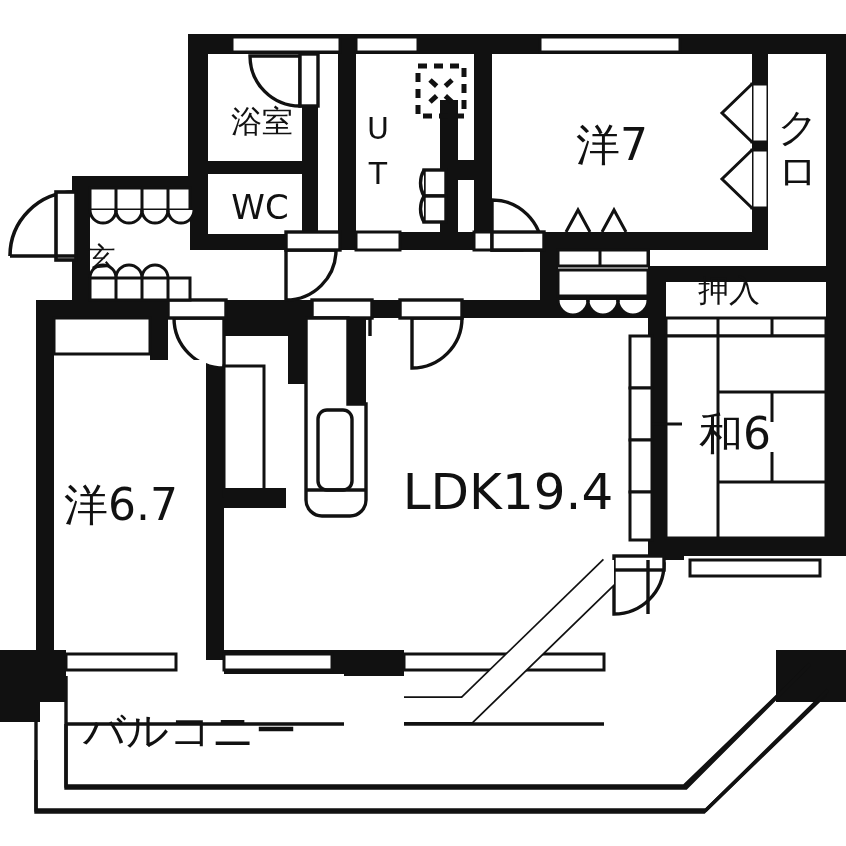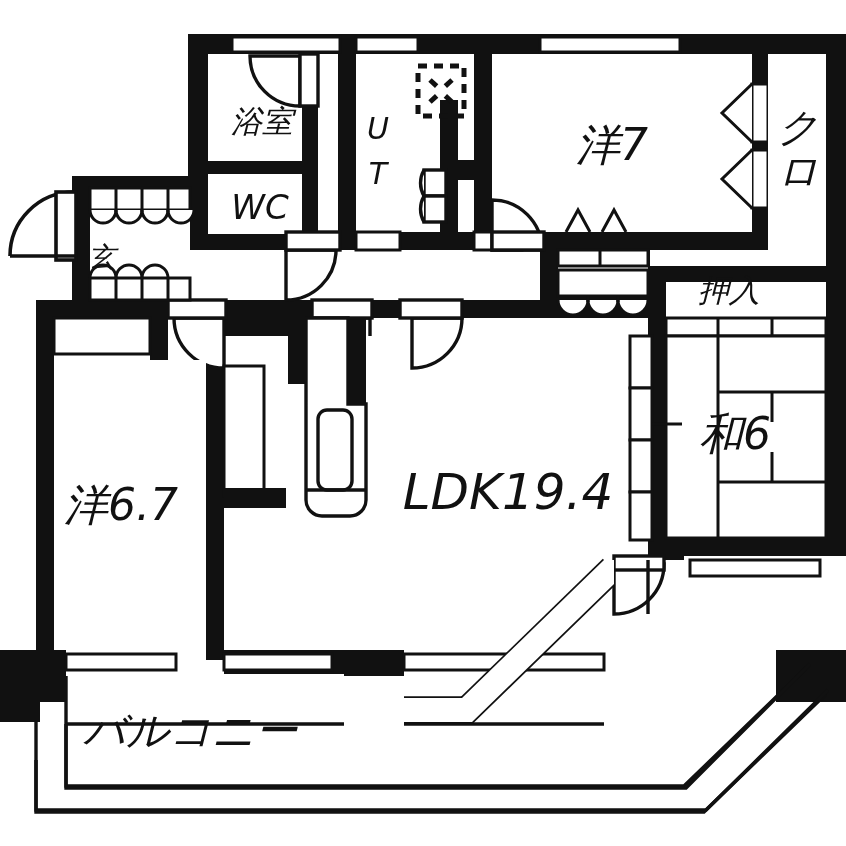--- a/index.html
+++ b/index.html
@@ -3,21 +3,20 @@
 <meta charset="utf-8">
 <title>Floor Plan</title>
 <style>
   html,body{margin:0;padding:0;background:#ffffff;}
   body{font-family:"Liberation Sans","DejaVu Sans",sans-serif;}
   #stage{
     position:relative;
     width:846px;height:846px;
     background:#ffffff;
     overflow:hidden;
-    font-style:italic;
   }
   #plan-svg{position:absolute;left:0;top:0;width:846px;height:846px;display:block;}
   .rm-label{
     font-family:"DejaVu Sans","Liberation Sans",sans-serif;
     fill:#111111;
     font-weight:400;
     dominant-baseline:middle;
   }
 </style>
 </head>

